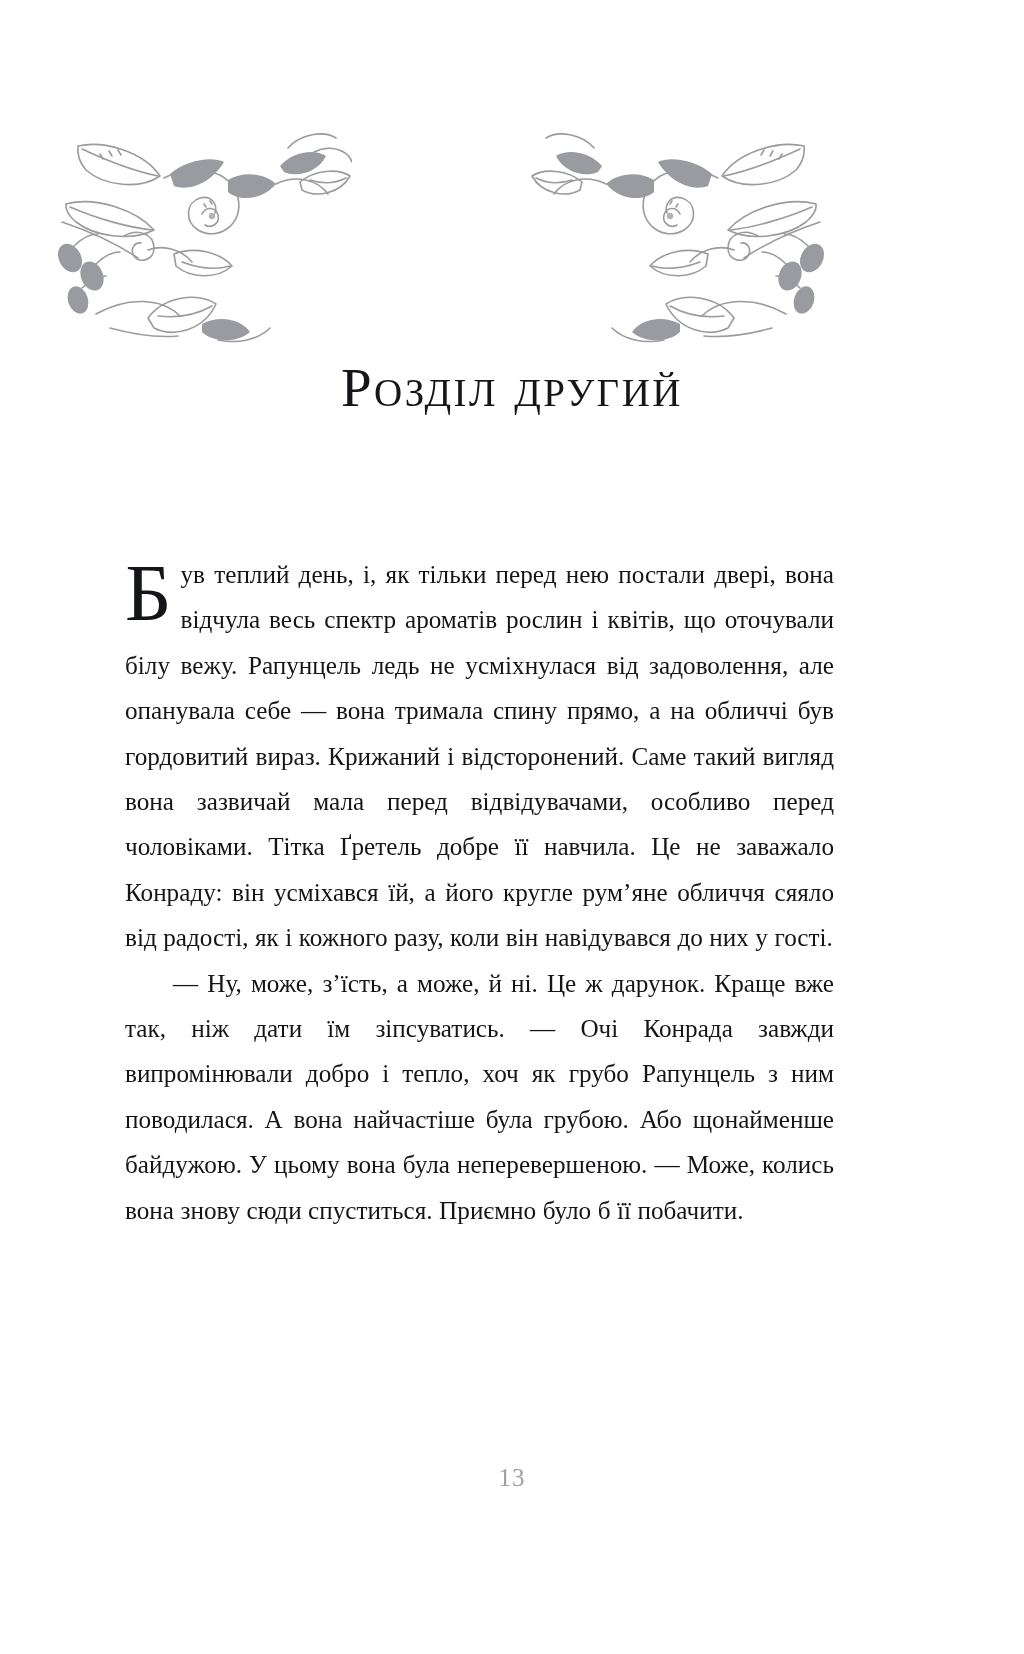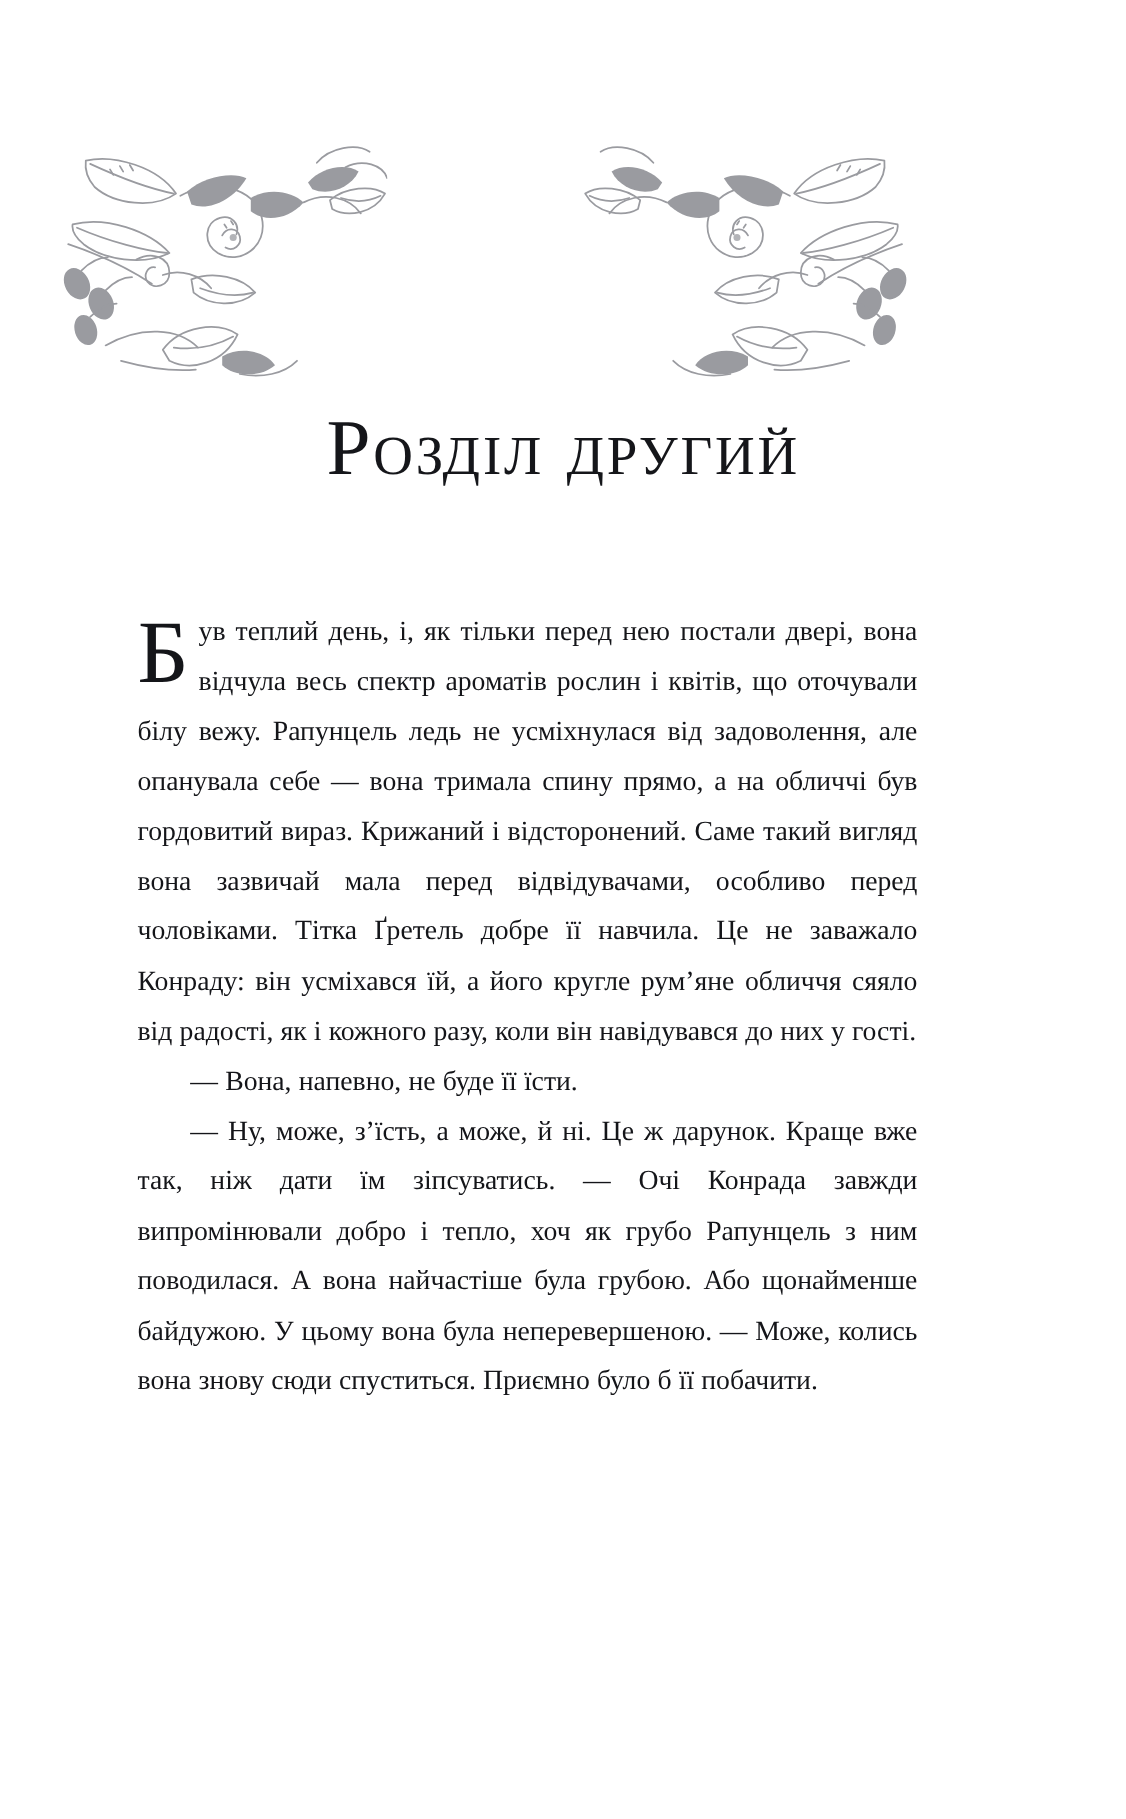--- a/index.html
+++ b/index.html
@@ -30,21 +30,21 @@
   .ornament-right svg { transform: scaleX(-1); }
 
   
   .chapter-title {
     position: absolute;
     top: 322px;
     left: 0;
     width: 100%;
     text-align: center;
     font-family: "Liberation Serif", "DejaVu Serif", serif;
-    font-size: 72px;
+    font-size: 55px;
     line-height: 1.05;
     letter-spacing: 2.5px;
     color: #15161a;
     font-weight: 400;
     font-variant: small-caps;
     white-space: nowrap;
   }
 
   
   .body-block {
@@ -181,20 +181,20 @@
     </svg>
   </div>
 
   <h1 class="chapter-title">Розділ другий</h1>
 
   <div class="body-block">
 
     <p class="para opening"><span class="dropcap">Б</span><span>ув теплий день, і, як тільки перед нею постали две­рі, вона відчула весь спектр ароматів рослин і кві­тів, що оточували білу вежу. Рапунцель ледь не усміх­нулася від задоволення, але опанувала себе — вона тримала спину прямо, а на обличчі був гордовитий вираз. Крижаний і відсторонений. Саме такий вигляд вона зазвичай мала перед відвідувачами, особливо перед чоловіками. Тітка Ґретель добре її навчила. Це не заважало Конраду: він усміхався їй, а його кругле рум’яне обличчя сяяло від радості, як і кожного разу, коли він навідувався до них у гості.</span></p>
 
 
-    <p class="para indent">— Вона, напевно, не буде її їсти.</p>
 
     <p class="para indent">— Ну, може, з’їсть, а може, й ні. Це ж дарунок. Кра­ще вже так, ніж дати їм зіпсуватись. — Очі Конрада завжди випромінювали добро і тепло, хоч як грубо Рапунцель з ним поводилася. А вона найчастіше була грубою. Або щонайменше байдужою. У цьому вона була неперевершеною. — Може, колись вона знову сюди спуститься. Приємно було б її побачити.</p>
 
   </div>
 
+  <div class="page-number">13</div>
 
 </div>
 
 </body></html>

